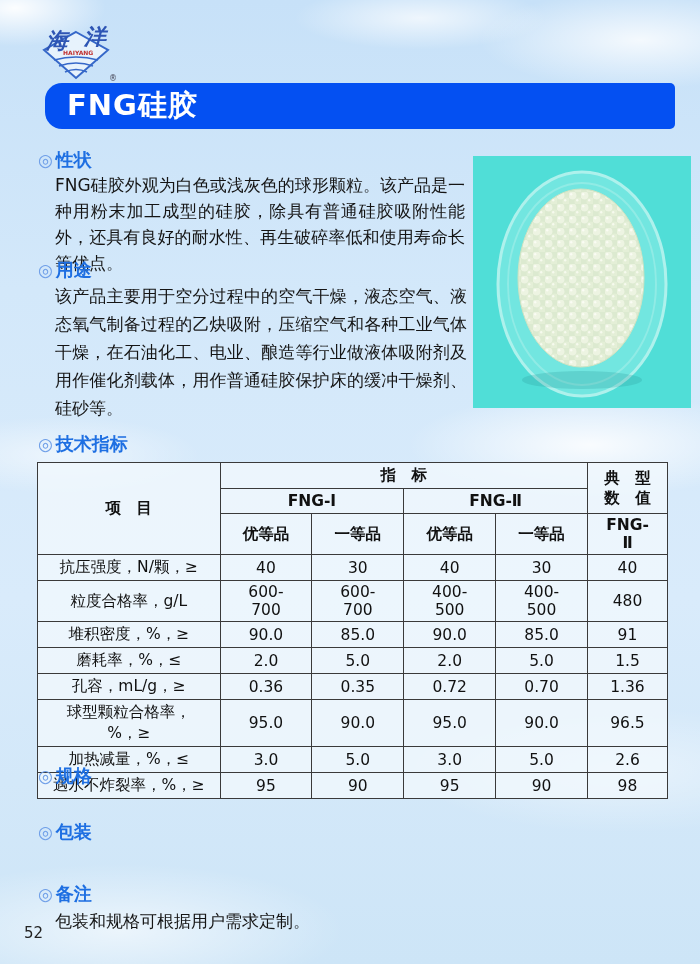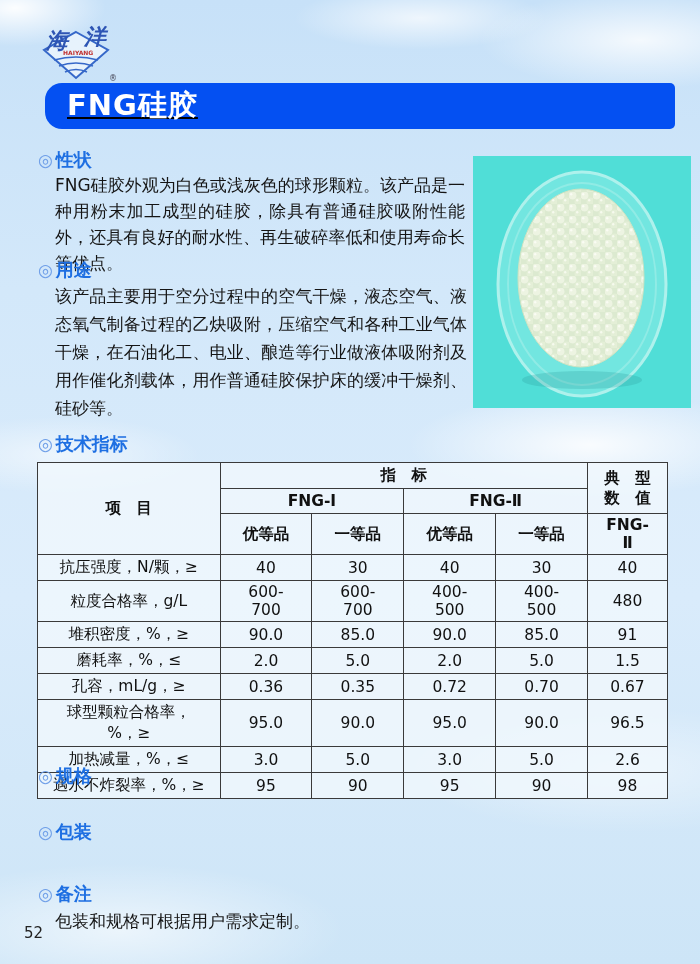--- a/index.html
+++ b/index.html
@@ -21,21 +21,20 @@
       radial-gradient(ellipse 320px 95px at 120px 930px, rgba(255,255,255,.60), rgba(255,255,255,0) 70%),
       linear-gradient(180deg, #c7e1f8 0%, #d3e8fa 30%, #d9ebfb 62%, #cde5f7 100%);
   }
   .logo { position: absolute; left: 36px; top: 24px; width: 84px; height: 60px; }
   .title-bar {
     position: absolute; left: 45px; top: 83px; width: 630px; height: 46px;
     background: #0450f2;
     border-radius: 17px 5px 5px 17px;
     display: flex; align-items: center;
     padding-left: 22px;
-    text-decoration: underline;
   }
   .title-bar .title {
     color: #ffffff; font-size: 29px; font-weight: bold; letter-spacing: 1px;
   }
   .sec-head {
     position: absolute; left: 38px;
     font-size: 18px; font-weight: bold; color: #1e6fe2;
     display: flex; align-items: center; gap: 3px;
   }
   .sec-head .marker { color: #6f9fe8; font-weight: normal; font-size: 17px; }
@@ -179,21 +178,21 @@
       <td>2.0</td>
       <td>5.0</td>
       <td>1.5</td>
     </tr>
     <tr>
       <td>孔容，mL/g，≥</td>
       <td>0.36</td>
       <td>0.35</td>
       <td>0.72</td>
       <td>0.70</td>
-      <td>0.67</td>
+      <td>1.36</td>
     </tr>
     <tr>
       <td>球型颗粒合格率，%，≥</td>
       <td>95.0</td>
       <td>90.0</td>
       <td>95.0</td>
       <td>90.0</td>
       <td>96.5</td>
     </tr>
     <tr>

